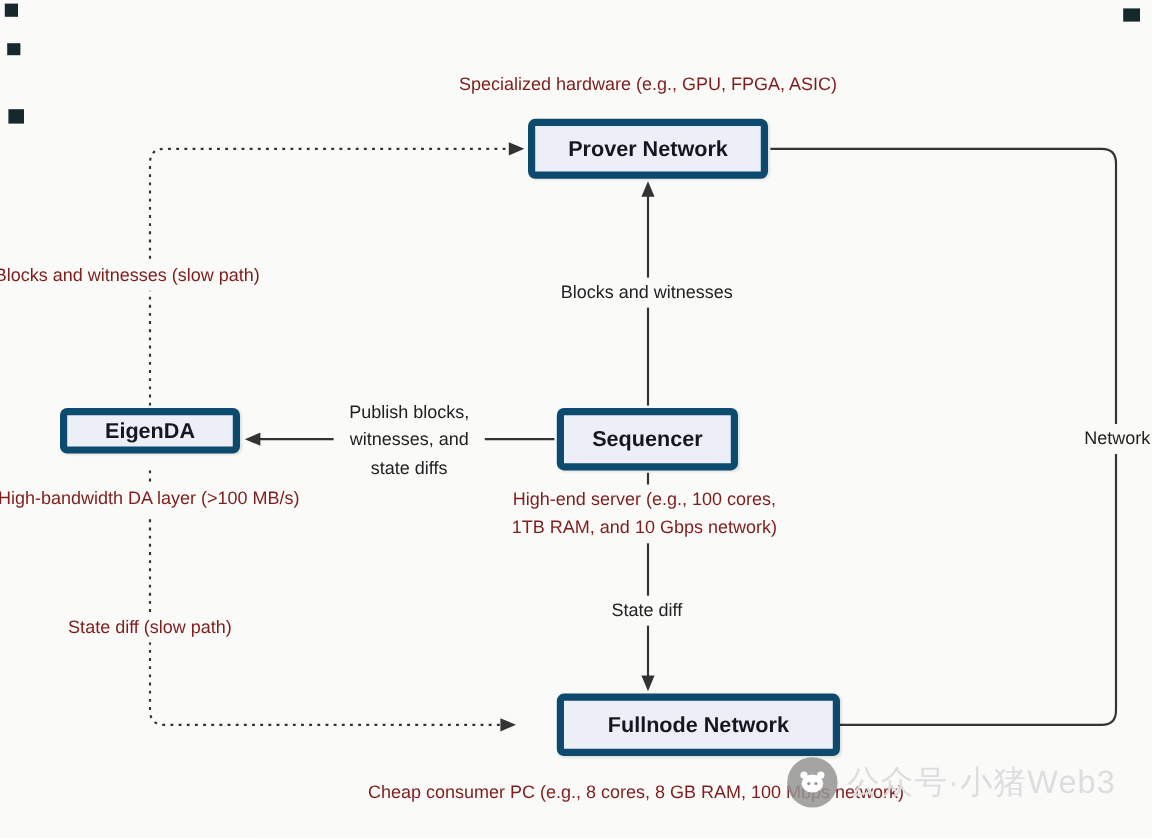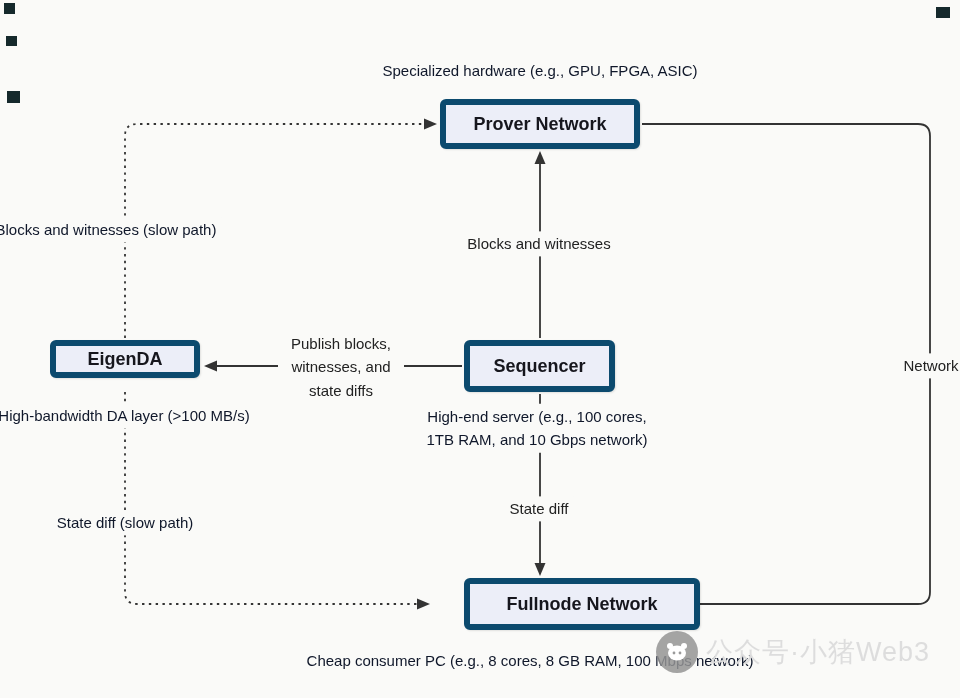--- a/index.html
+++ b/index.html
@@ -29,21 +29,21 @@
     background: #fafaf8;
     padding: 1px 5px;
     font-size: 15px;
     line-height: 1.55;
     text-align: center;
     white-space: nowrap;
     z-index: 2;
   }
   .label.wrap { white-space: normal; }
   .label.dark { color: #222222; }
-  .label.gray { color: #0f172a; }
+  .label.gray { color: #7f1d1d; }
 
   .node {
     position: absolute;
     background: #eceef8;
     border: 6px solid #0c4a6e;
     border-radius: 6px;
     display: flex;
     align-items: center;
     justify-content: center;
     font-weight: bold;

